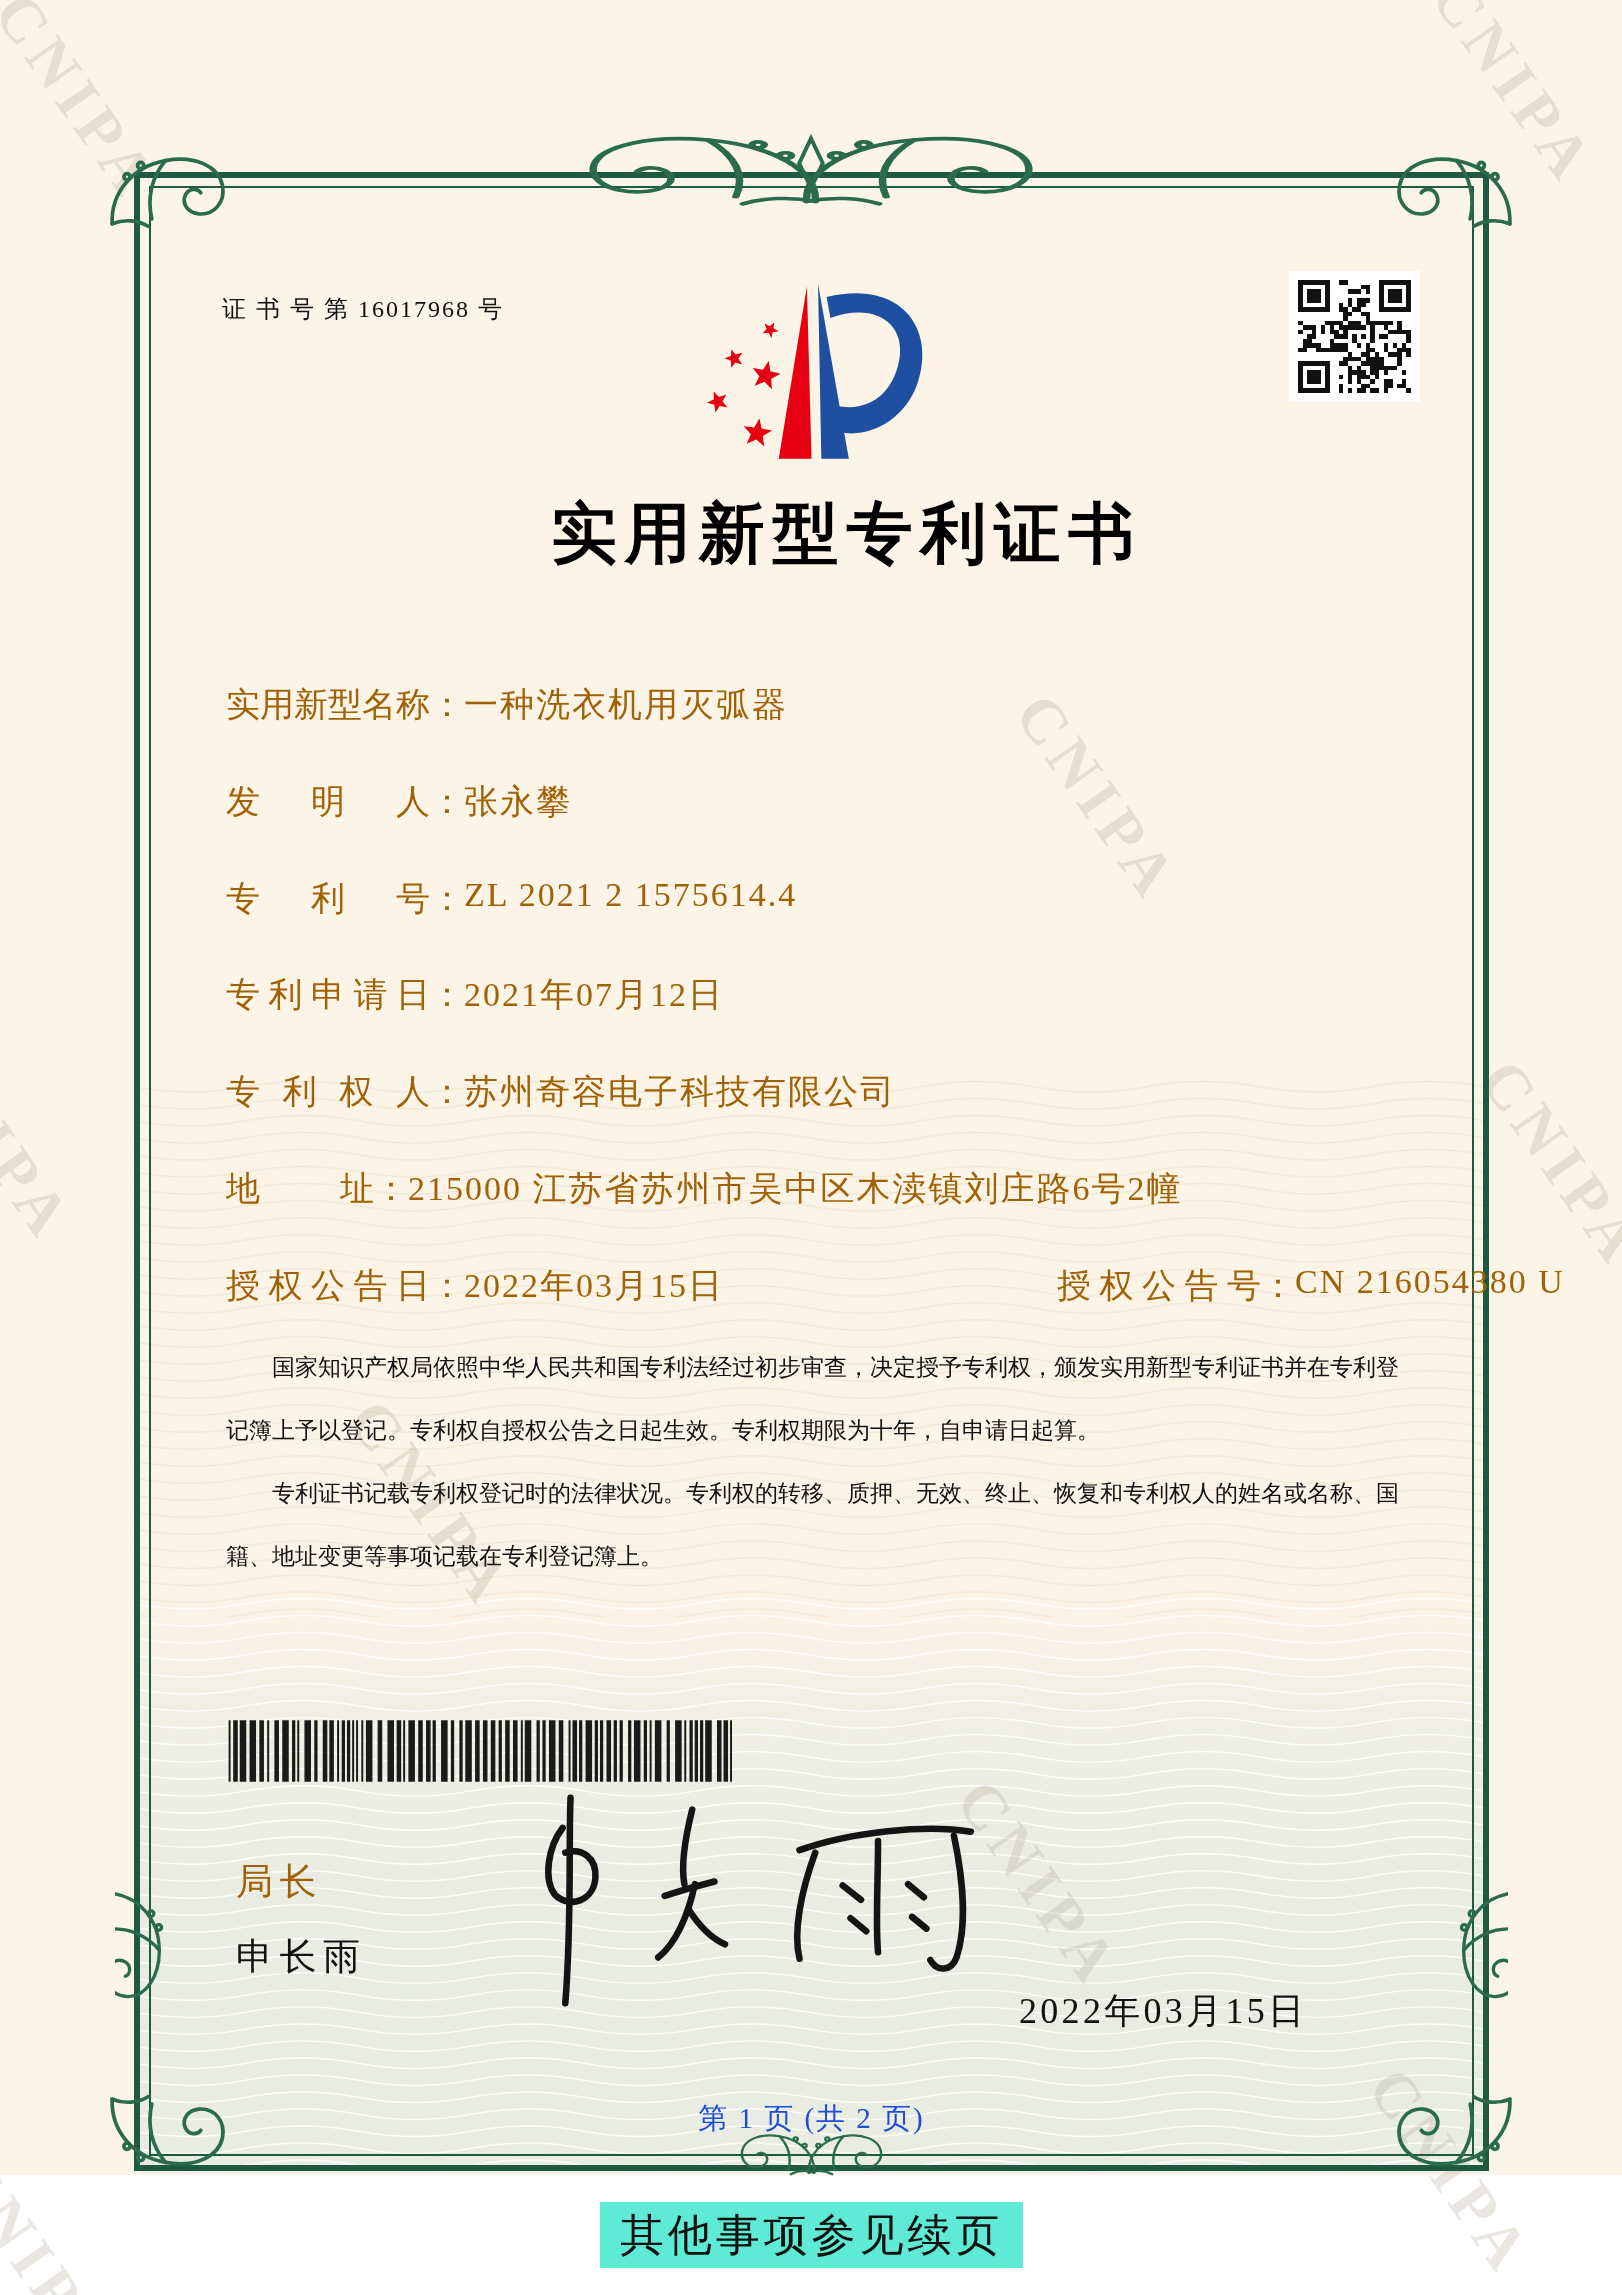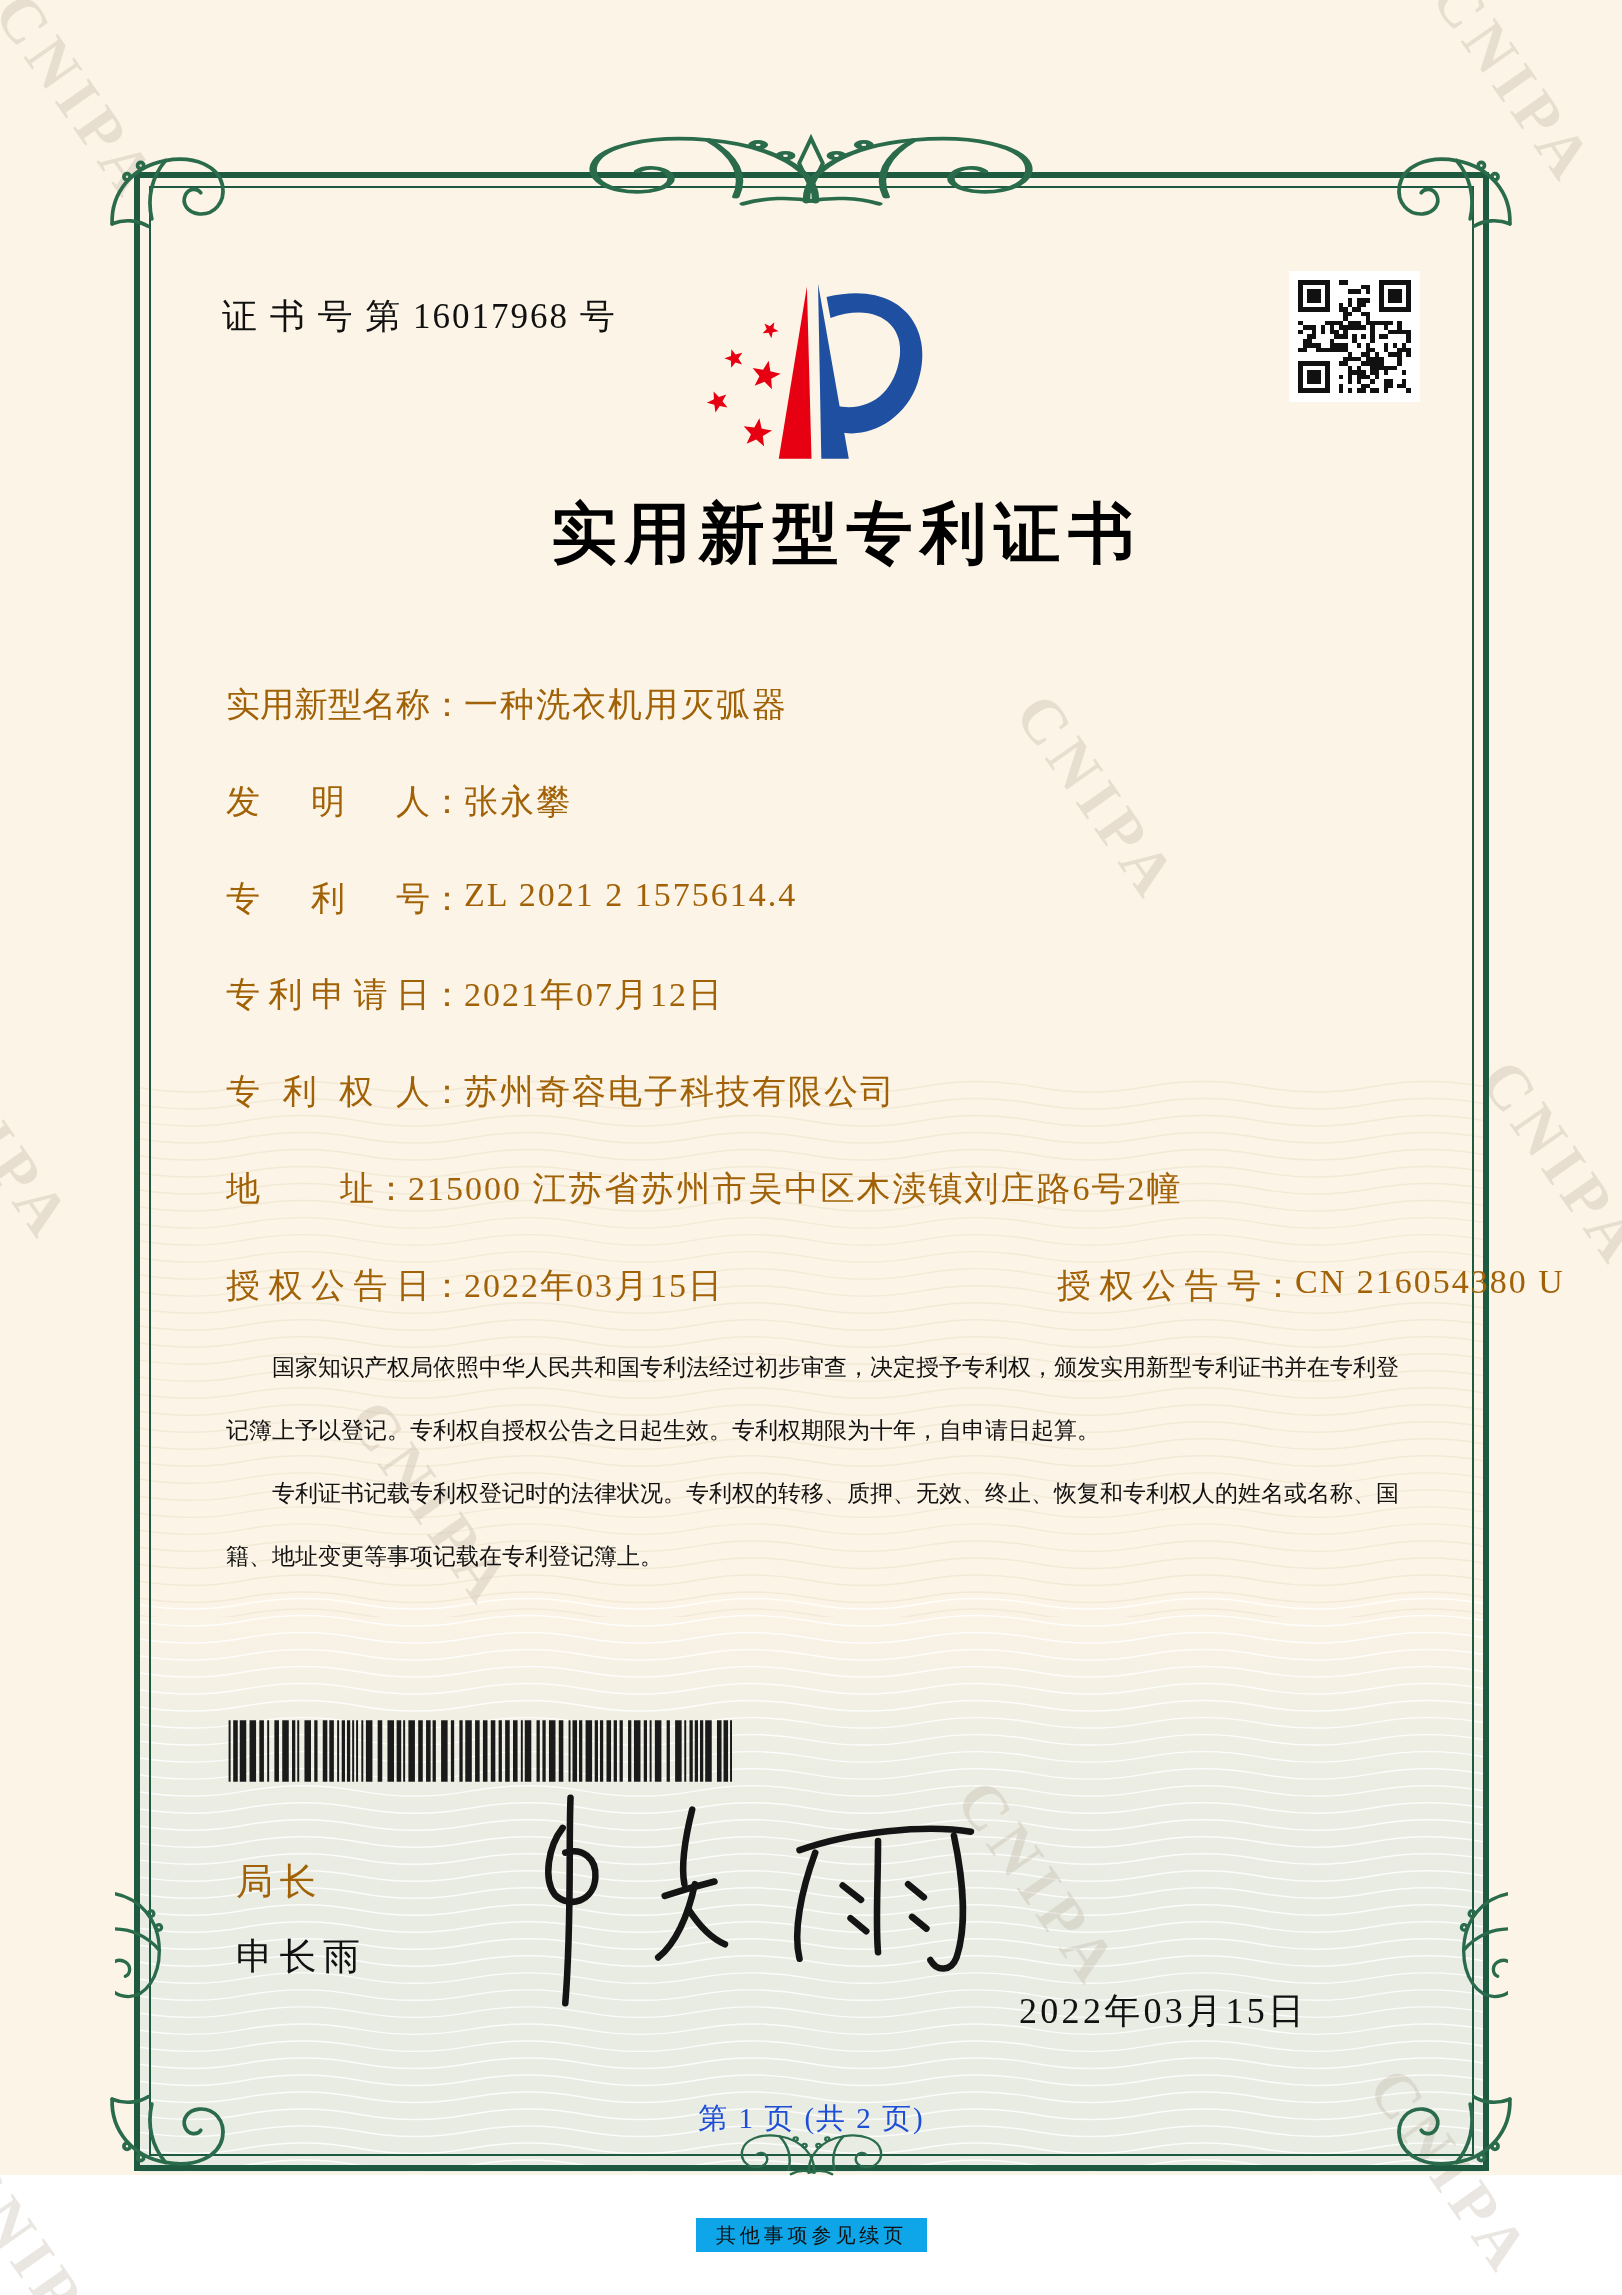--- a/index.html
+++ b/index.html
@@ -22,21 +22,21 @@
      display:flex;align-items:center;justify-content:center;}
 
   
   .frame-outer{position:absolute;left:134px;top:172px;right:134px;bottom:124px;border:6.5px solid #1d5a40;z-index:4;pointer-events:none;}
   .frame-inner{position:absolute;left:149px;top:186px;right:149px;bottom:139px;border:2.6px solid #1d5a40;z-index:4;pointer-events:none;}
   .orn{position:absolute;z-index:4;pointer-events:none;}
   .orn path,.orn use{stroke:#2a6b4b;fill:none;stroke-width:6;stroke-linecap:round;}
 
   
   .content{position:absolute;inset:0;z-index:5;}
-  .cert-no{position:absolute;left:222px;top:293px;font-size:35px;color:#111;letter-spacing:2px;text-align:center;}
+  .cert-no{position:absolute;left:222px;top:293px;font-size:24px;color:#111;letter-spacing:2px;text-align:center;}
   .logo{position:absolute;left:687px;top:259px;width:249px;height:216px;}
   .qr{position:absolute;left:1289px;top:271px;width:131px;height:131px;}
   .title{position:absolute;left:0;top:489px;width:100%;text-align:center;font-size:66px;font-weight:bold;
      letter-spacing:7.9px;color:#000;margin-left:35px;}
   .frow{position:absolute;left:226px;width:1263px;font-size:34px;color:#a16207;white-space:nowrap;}
   .flabel{display:inline-block;width:204px;text-align:justify;text-align-last:justify;vertical-align:top;}
   .flabel.narrow{width:148px;}
   .fcolon{display:inline-block;vertical-align:top;}
   .fvalue{display:inline-block;letter-spacing:2px;vertical-align:top;}
   .grant-group{position:absolute;left:831px;top:0;white-space:nowrap;}
@@ -45,21 +45,21 @@
   .paras p{margin:0;text-indent:2em;}
   .barcode{position:absolute;left:226px;top:1720px;width:523px;height:62px;}
   .officer-title{position:absolute;left:236px;top:1857px;font-size:37px;letter-spacing:6.5px;
      font-family:"Liberation Sans","DejaVu Sans",sans-serif;font-weight:500;color:#a16207;}
   .officer-name{position:absolute;left:236px;top:1932px;font-size:37px;letter-spacing:6.5px;
      font-family:"Liberation Sans","DejaVu Sans",sans-serif;font-weight:500;color:#111;}
   .signature{position:absolute;left:484px;top:1786px;width:563px;height:229px;}
   .signature path{fill:none;stroke:#141414;stroke-width:10;stroke-linecap:round;stroke-linejoin:round;}
   .grant-date{position:absolute;left:1019px;top:1987px;font-size:36px;letter-spacing:3.3px;color:#111;}
   .page-no{position:absolute;left:0;top:2099px;width:100%;text-align:center;font-size:29px;letter-spacing:2px;color:#1d4ed8;}
-  .footer-note{font-size:20px;letter-spacing:3.9px;color:#111;background:#0ea5e9;padding:3.9px 19.6px;}
+  .footer-note{font-size:44px;letter-spacing:3.9px;color:#111;background:#5eead4;padding:3.9px 19.6px;}
 </style>
 </head>
 <body>
 
 <div class="page">
 
   <svg width="0" height="0" style="position:absolute" aria-hidden="true">
     <defs>
       <g id="curl">
         <path d="M6 120 C4 70 38 28 92 18 C140 9 178 28 184 58 C189 86 170 106 146 104 C128 102 118 88 124 74 C129 63 143 61 149 70" fill="none"></path>

